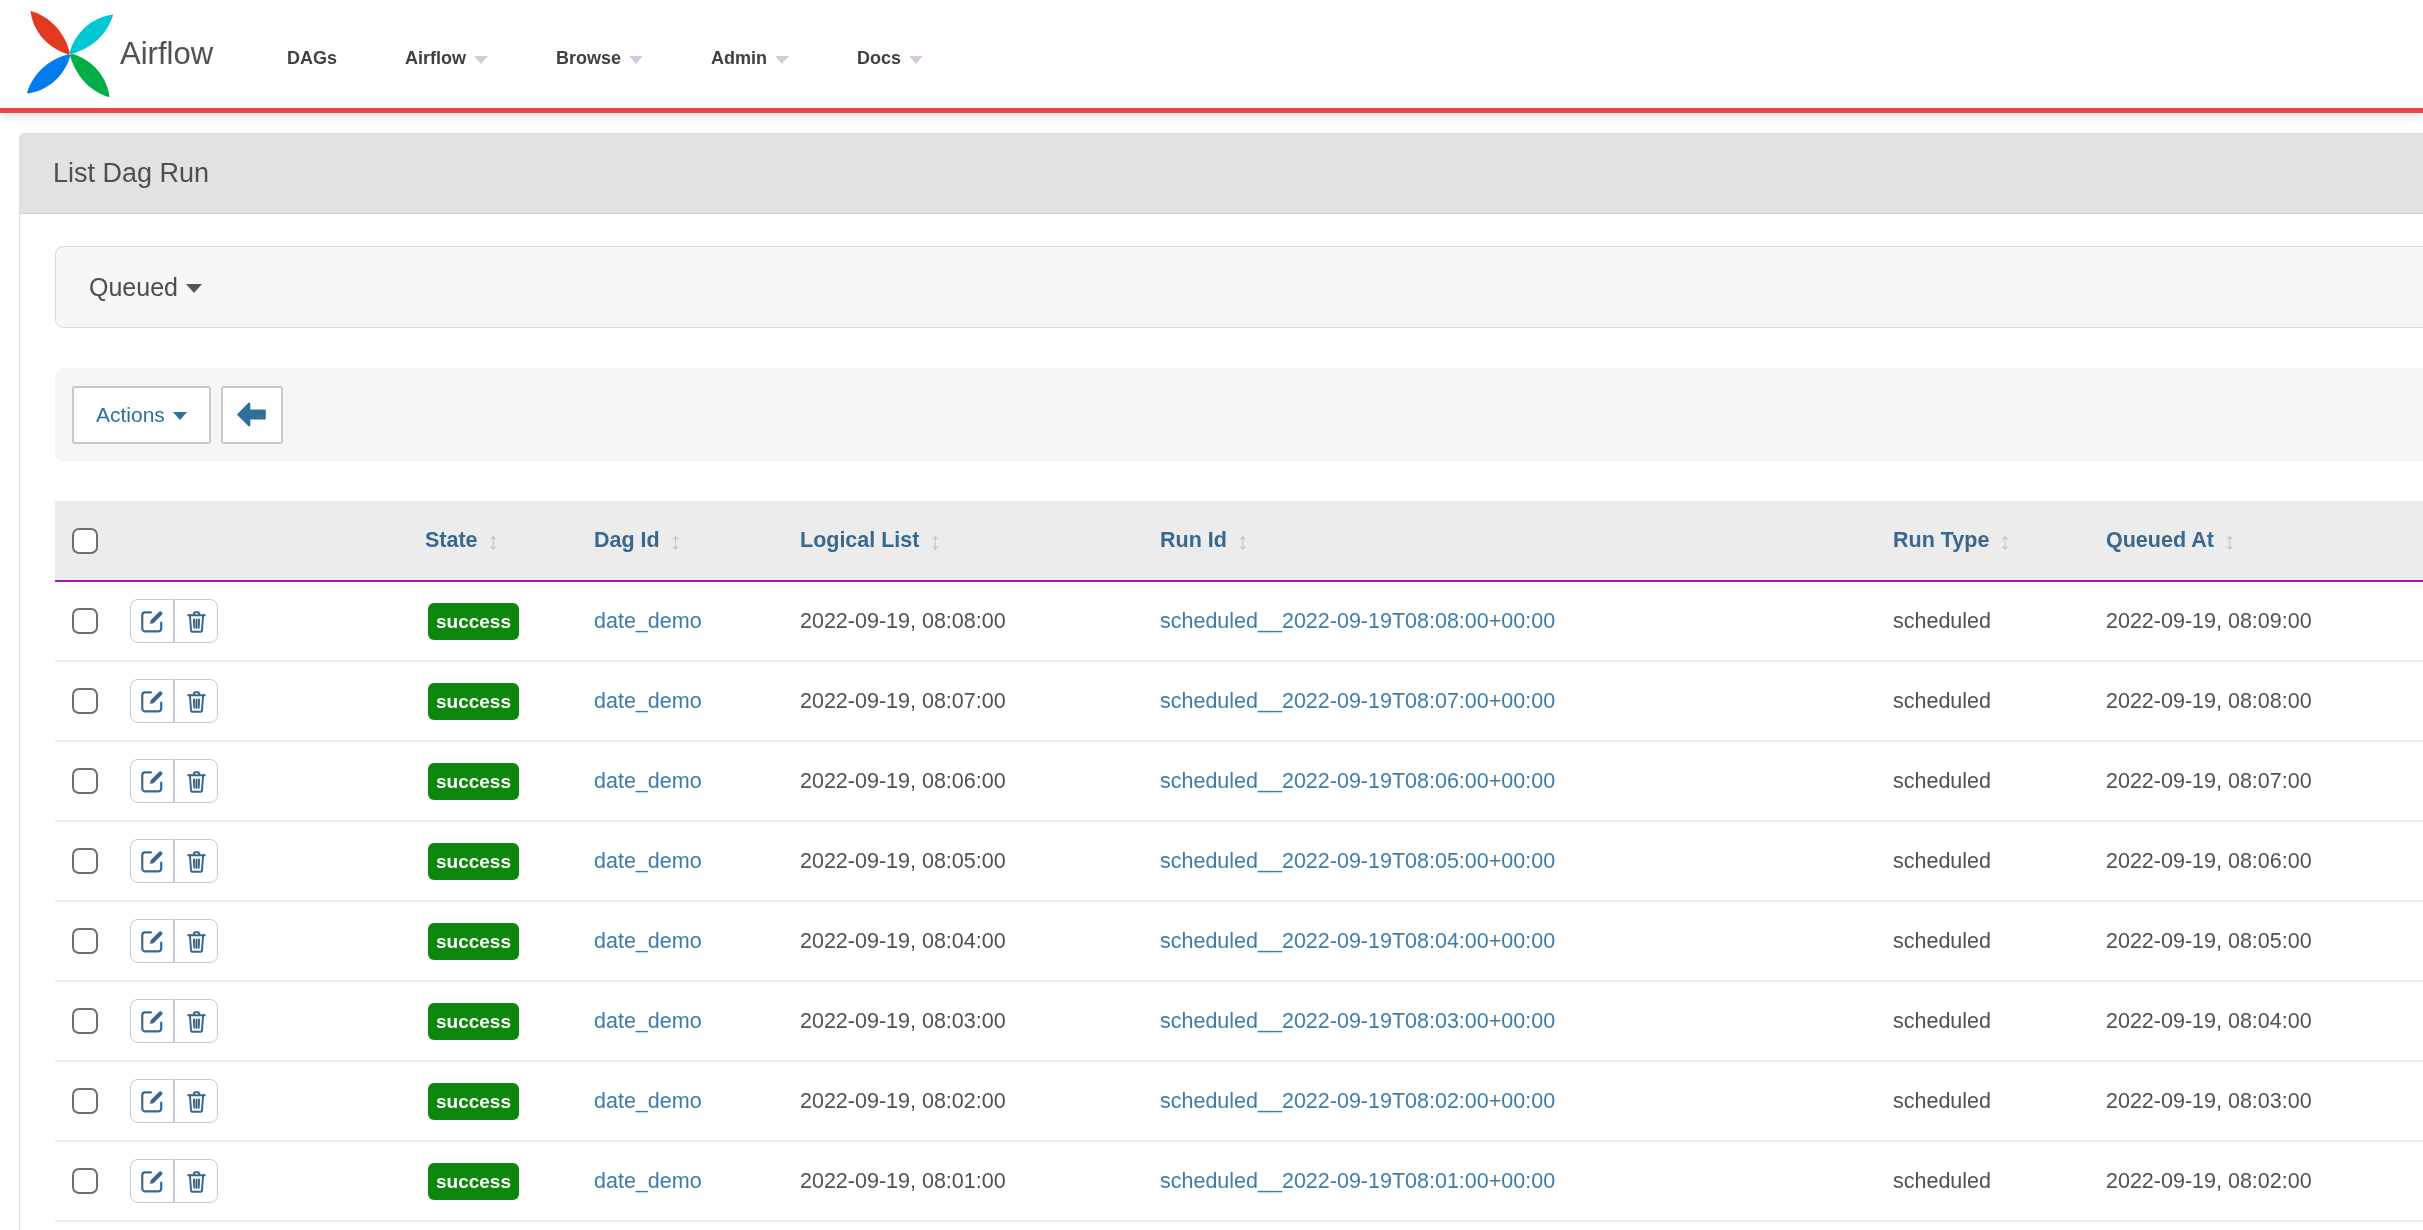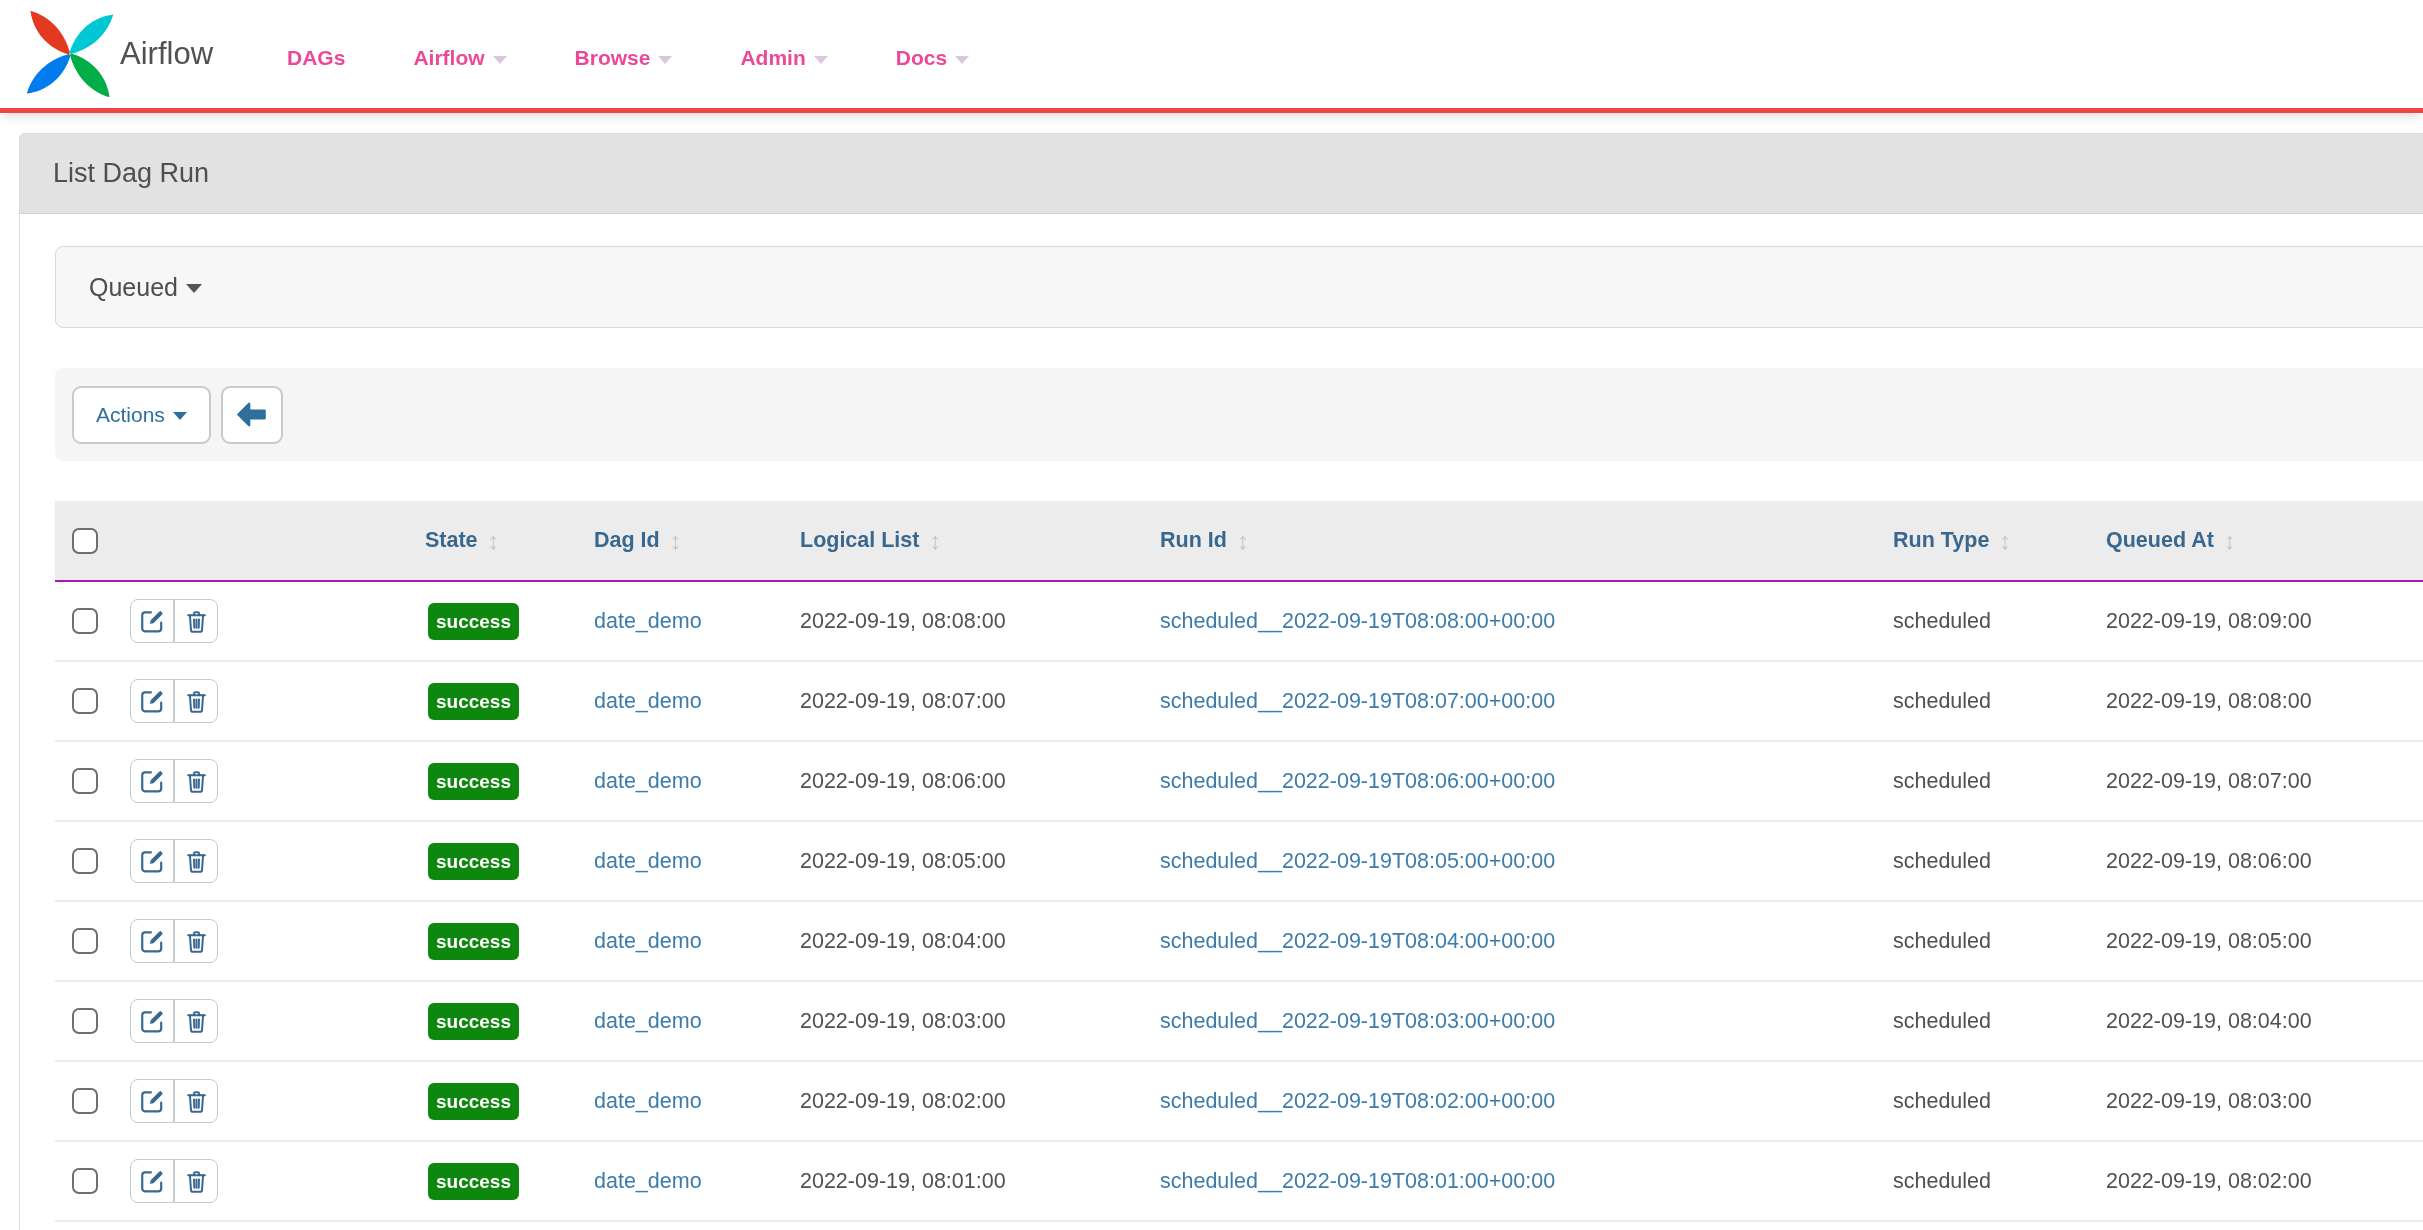--- a/index.html
+++ b/index.html
@@ -16,21 +16,21 @@
 
   
   .navbar{height:113px;background:#fff;display:flex;align-items:center;
     padding-left:24px;position:relative;z-index:5;
     border-bottom:5px solid #ef4444;
     box-shadow:0 7px 9px -3px rgba(0,0,0,0.12);}
   .brand{display:flex;align-items:center;cursor:pointer;}
   .brand svg{width:92px;height:92px;display:block;}
   .brand-text{font-size:31px;color:#51504f;margin-left:4px;}
   .nav-items{display:flex;list-style:none;margin-left:40px;align-items:center;}
-  .nav-item{padding:0 34px;font-size:21px;font-weight:bold;color:#ec4899;
+  .nav-item{padding:0 34px;font-size:18px;font-weight:bold;color:#404040;
     display:flex;align-items:center;cursor:pointer;white-space:nowrap;margin-top:8px;}
   .caret{display:inline-block;width:0;height:0;border-left:7px solid transparent;
     border-right:7px solid transparent;border-top:8px solid var(--nav-caret);
     margin-left:8px;margin-top:3px;}
   .caret.dark{border-top-color:#555;border-left-width:8px;border-right-width:8px;border-top-width:9px;}
   .caret.blue{border-top-color:var(--button-blue);border-left-width:7px;border-right-width:7px;border-top-width:8px;}
 
   
   .panel{margin:20px 0 0 19px;width:2486px;background:#fff;
     border:1px solid #dcdcdc;border-radius:5px 5px 0 0;min-height:1200px;}
@@ -40,21 +40,21 @@
   .panel-body{padding:32px 0 0 35px;}
 
   
   .search-panel{width:2414px;height:82px;background:#f7f7f7;border:1.5px solid #d9d9d9;
     border-radius:8px;display:flex;align-items:center;padding-left:33px;cursor:pointer;}
   .search-label{font-size:25px;color:#4d4d4d;}
 
   
   .actions-bar{margin-top:40px;width:2414px;height:93px;background:#f5f5f5;
     border-radius:8px;display:flex;align-items:center;padding-left:17px;}
-  .btn{height:58px;background:#fff;border:2px solid #c9c9c9;border-radius:9px;
+  .btn{height:58px;background:#fff;border:2px solid #c9c9c9;border-radius:3px;
     display:flex;align-items:center;justify-content:center;cursor:pointer;
     color:var(--button-blue);font-family:inherit;}
   .btn-actions{padding:0 22px;font-size:21px;}
   .btn-back{width:62px;margin-left:10px;}
   .btn-back svg{display:block;}
 
   
   table{margin-top:40px;width:2450px;table-layout:fixed;border-collapse:collapse;}
   thead th{height:80px;background:#ececec;text-align:left;vertical-align:middle;
     font-size:21.5px;font-weight:bold;color:var(--accent-header);

